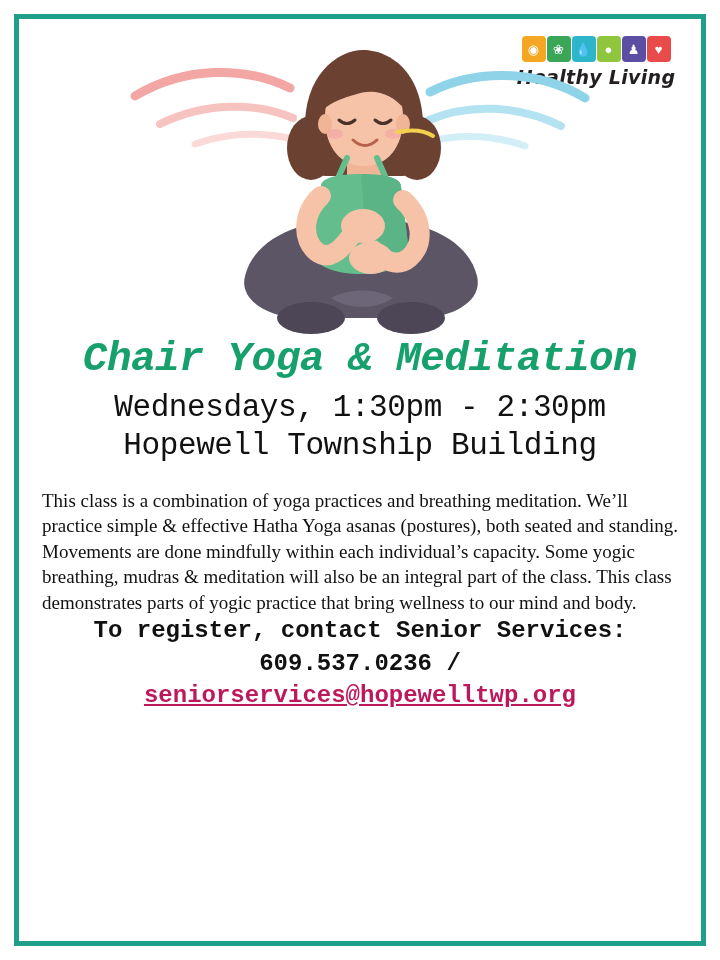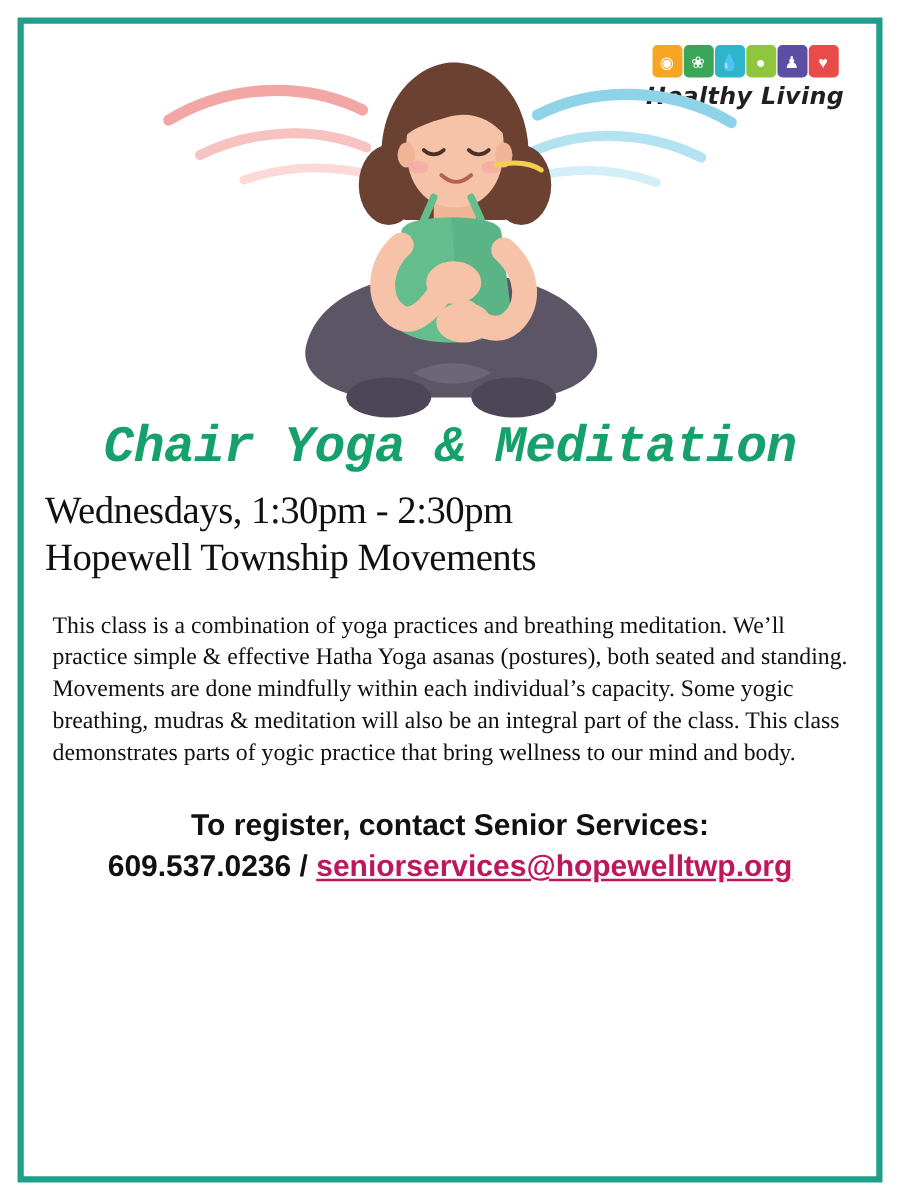--- a/index.html
+++ b/index.html
@@ -81,45 +81,44 @@
     font-family: Liberation Mono, monospace;
     font-style: italic;
     font-weight: bold;
     font-size: 41px;
     color: #16a06c;
     line-height: 1.05;
     margin-top: 2px;
     letter-spacing: -0.5px;
   }
   .subtitle {
-    text-align: left;
-    font-family: Liberation Serif, serif;
+    text-align: center;
+    font-family: Liberation Mono, monospace;
     font-size: 31px;
     color: #111111;
     line-height: 1.24;
     margin-top: 8px;
     letter-spacing: -0.4px;
   }
 
   
   .body-text {
     margin-top: 22px;
     padding: 0 6px;
     font-family: "Liberation Serif", serif;
     font-size: 19px;
     line-height: 1.34;
     color: #111111;
     text-align: left;
   }
 
   
   .register {
-    margin-top: 30px;
-    text-align: center;
-    font-family: Liberation Sans, sans-serif;
+    text-align: center;
+    font-family: Liberation Mono, monospace;
     font-weight: bold;
     font-size: 24px;
     color: #111111;
     line-height: 1.3;
   }
   .register-line2 { margin-top: 2px; }
   .email-link {
     text-decoration: underline;
     color: #be185d;
   }
@@ -201,21 +200,21 @@
 
         <path d="M278 164 C298 182, 300 208, 284 222 C272 232, 258 224, 248 214" stroke="#f6c3a8" stroke-width="20" fill="none" stroke-linecap="round"></path>
         <ellipse cx="246" cy="222" rx="22" ry="16" fill="#f6c3a8"></ellipse>
       </svg>
     </div>
 
     <div class="title">Chair Yoga &amp; Meditation</div>
 
     <div class="subtitle">
       <div>Wednesdays, 1:30pm - 2:30pm</div>
-      <div>Hopewell Township Movements</div>
+      <div>Hopewell Township Building</div>
     </div>
 
     <p class="body-text">This class is a combination of yoga practices and breathing meditation. We’ll practice simple &amp; effective Hatha Yoga asanas (postures), both seated and standing. Movements are done mindfully within each individual’s capacity. Some yogic breathing, mudras &amp; meditation will also be an integral part of the class. This class demonstrates parts of  yogic practice that bring wellness to our mind and body.</p>
 
     <div class="register">
       <div>To register, contact Senior Services:</div>
       <div class="register-line2">
         <span>609.537.0236</span><span> / </span><a class="email-link" href="#">seniorservices@hopewelltwp.org</a>
       </div>
     </div>

